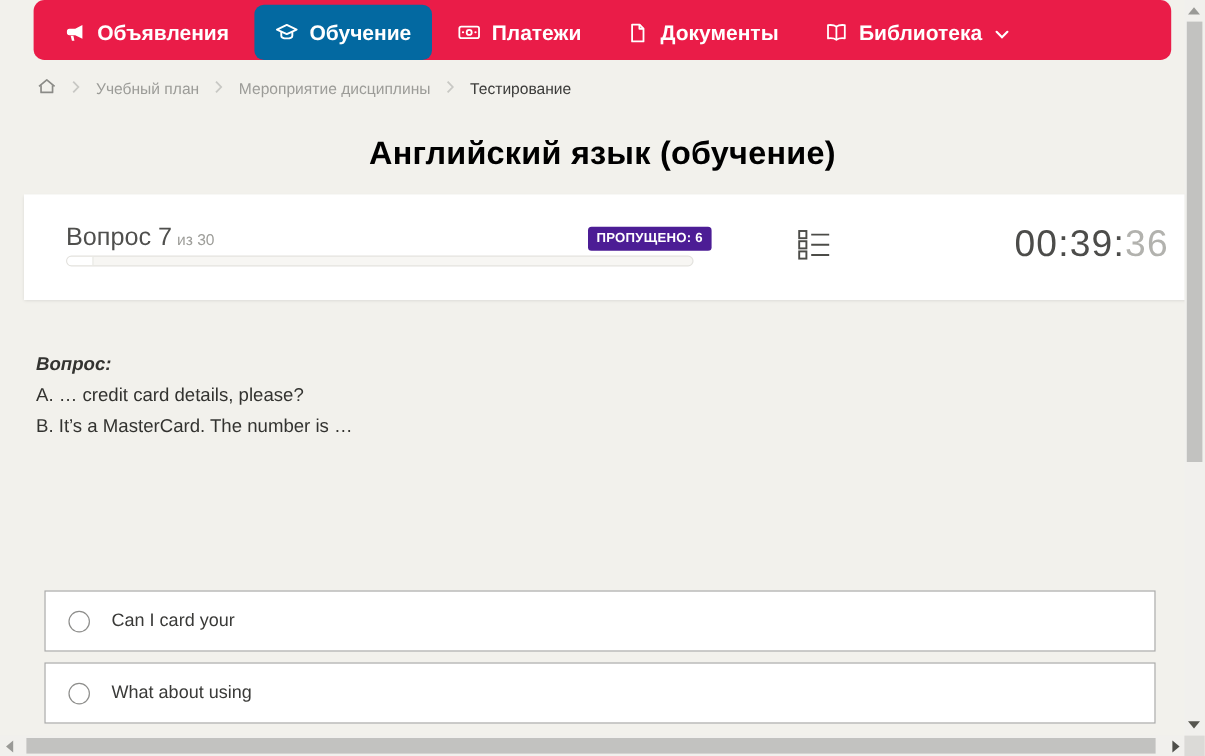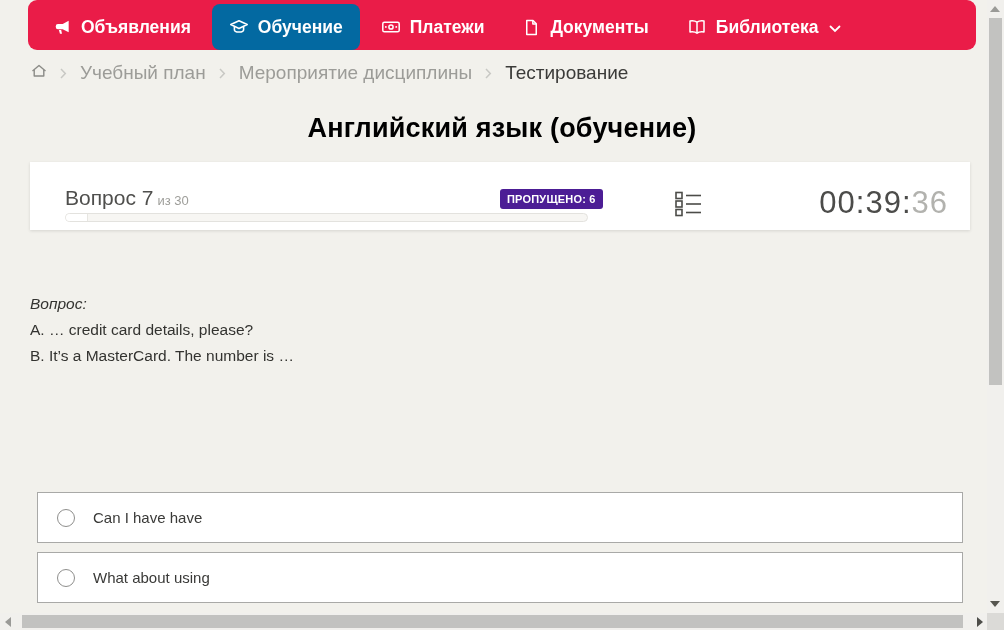--- a/index.html
+++ b/index.html
@@ -23,35 +23,35 @@
     border-radius:8px;cursor:pointer;white-space:nowrap;
   }
   .nav-item.active{background:#0369a1;}
   .nav-item svg{display:block;}
   .nav-chevron{margin-left:2px;margin-top:3px;}
 
   
   .breadcrumb{
     position:absolute;left:31px;top:62px;height:22px;
     display:flex;align-items:center;gap:13px;
-    font-size:19px;color:#9c9c98;
+    font-size:13px;color:#9c9c98;
   }
   .breadcrumb .crumb{cursor:pointer;}
   .breadcrumb .crumb.current{color:#3b3b39;text-align:center;}
 
   
   .page-title{
     position:absolute;left:0;top:113px;width:100%;text-align:center;
     font-size:27px;font-weight:700;color:#000000;letter-spacing:.2px;
   }
 
   
   .question-panel{
-    position:absolute;left:30px;top:162px;width:940px;height:68px;
-    background:#ffffff;box-shadow:0 1px 3px rgba(0,0,0,.12);
+    position:absolute;left:20px;top:162px;width:940px;height:88px;
+    background:#ffffff;box-shadow:0 1px 3px rgba(0,0,0,.12);padding-left:36px;
   }
   .q-heading{position:absolute;left:35px;top:24px;font-size:21px;color:#4f4f4d;}
   .q-total{font-size:13px;color:#9e9e9a;margin-left:4px;}
   .skipped-badge{
     position:absolute;left:470px;top:27px;
     background:#4c1d95;color:#fff;font-size:11px;font-weight:700;
     padding:4px 7px;border-radius:3px;letter-spacing:.2px;
   }
   .progress{
     position:absolute;left:35px;top:51px;width:521px;height:7px;
@@ -60,21 +60,21 @@
   .progress-fill{height:100%;background:#ffffff;border-right:1px solid #e7e6e2;}
   .list-icon{position:absolute;left:645px;top:29px;cursor:pointer;}
   .timer{
     position:absolute;right:22px;top:23px;
     font-size:31px;font-weight:300;color:#4c4c4a;letter-spacing:1px;
   }
   .timer .timer-seconds{color:#b2b2ae;}
 
   
   .q-body{position:absolute;left:30px;top:291px;font-size:15.5px;color:#333330;line-height:26px;}
-  .q-label{font-weight:400;font-style:italic;}
+  .q-label{font-weight:700;font-style:italic;}
   .answer-type{position:absolute;left:30px;top:404px;font-size:15.5px;color:#333330;}
   .answer-type .at-label{font-weight:700;font-style:italic;}
 
   
   .option{
     position:absolute;left:37px;width:926px;height:51px;
     background:#fff;border:1px solid #a9a9a7;box-sizing:border-box;
     display:flex;align-items:center;cursor:pointer;
   }
   .option.opt-0{top:492px;}
@@ -216,21 +216,21 @@
 
   <div class="q-body">
     <div class="q-label">Вопрос:</div>
     <div>A. … credit card details, please?</div>
     <div>B. It’s a MasterCard. The number is …</div>
   </div>
 
 
   <div class="option opt-0">
     <span class="radio"></span>
-    <span class="option-label">Can I have have</span>
+    <span class="option-label">Can I card your</span>
   </div>
   <div class="option opt-1">
     <span class="radio"></span>
     <span class="option-label">What about using</span>
   </div>
 
   <div class="v-scroll">
     <div class="v-thumb"></div>
   </div>
   <div class="tri tri-up"></div>

